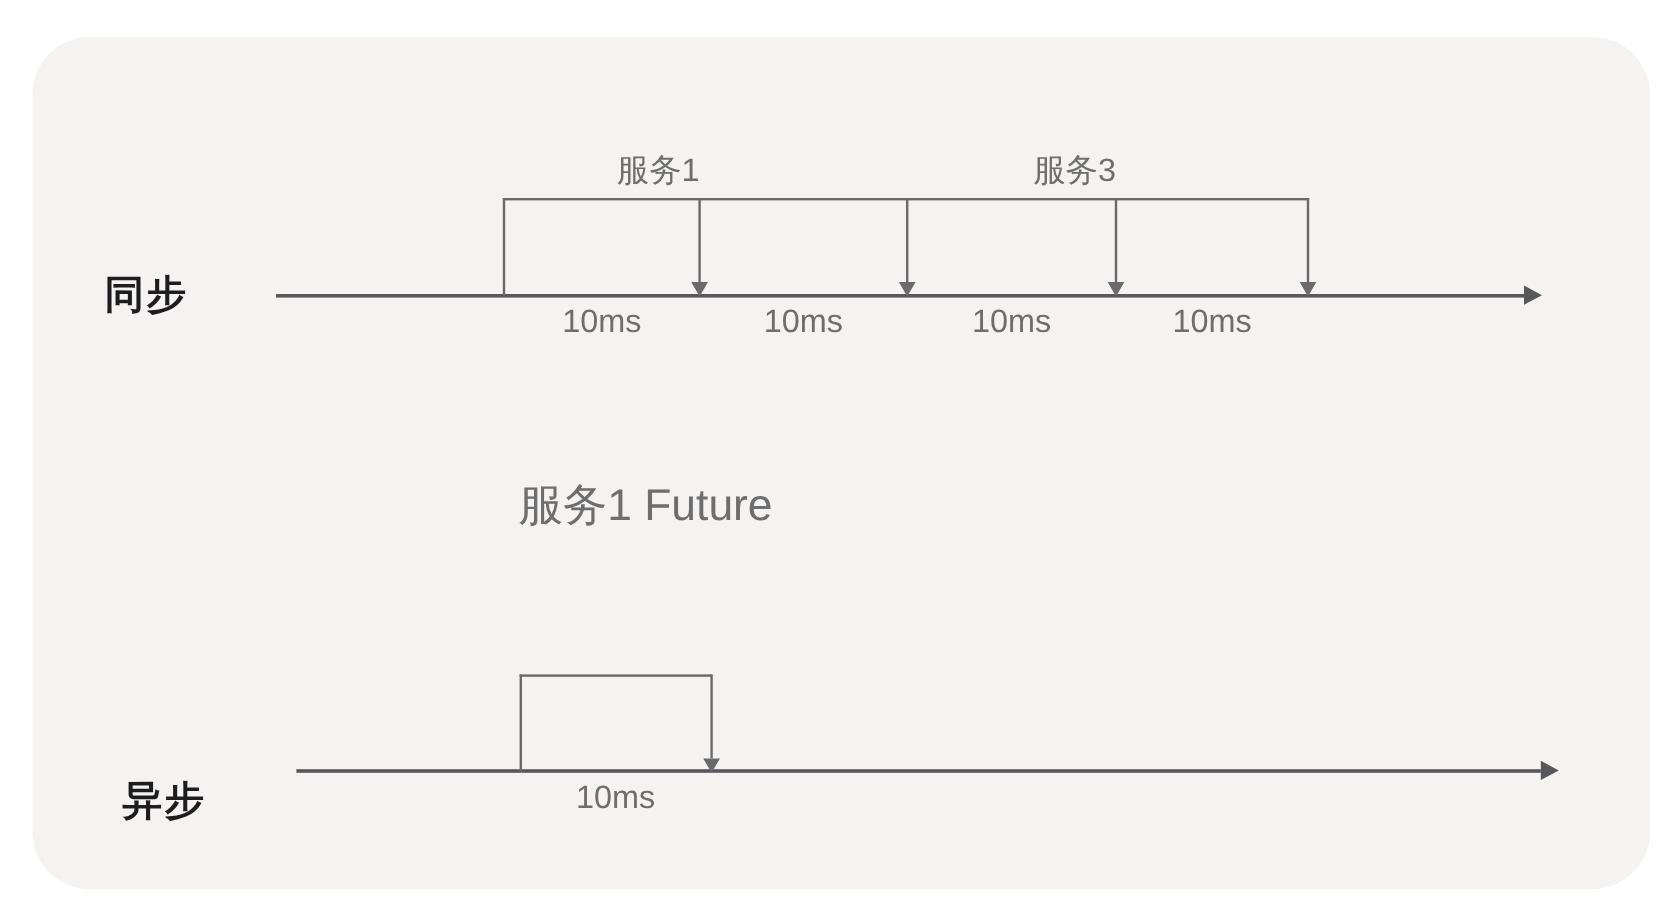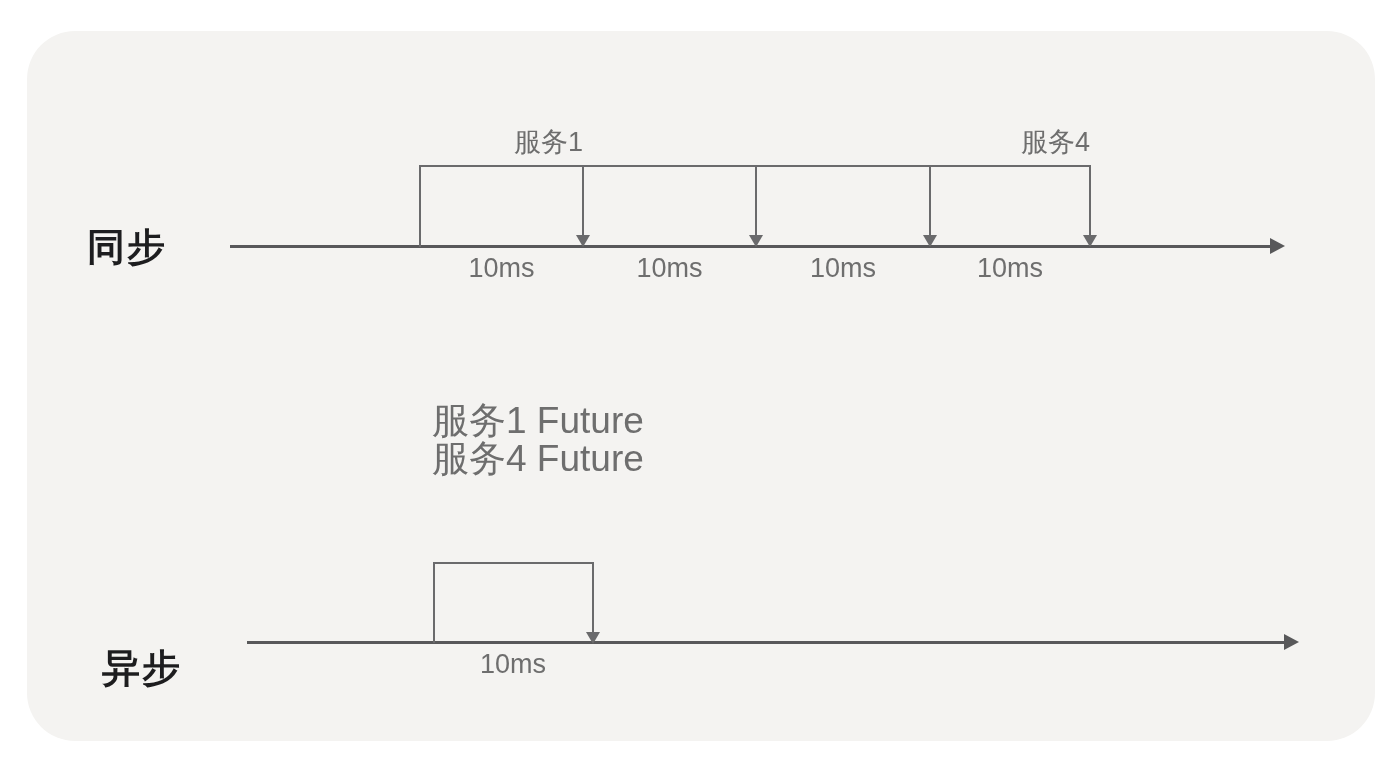--- a/index.html
+++ b/index.html
@@ -24,21 +24,21 @@
     left: 27px;
     top: 31px;
     width: 1348px;
     height: 710px;
     background: var(--card-bg, #f4f3f1);
     border-radius: 48px;
   }
 
   .row-title {
     position: absolute;
-    font-size: 38px;
+    font-size: 33px;
     line-height: 42px;
     font-weight: 700;
     color: var(--text-dark, #1d1d1f);
     letter-spacing: 2px;
     white-space: nowrap;
     font-family: Liberation Serif, serif;
   }
   .sync-title  { left: 60px;  top: 195px; }
   .async-title { left: 75px;  top: 616px; }
 
@@ -179,44 +179,43 @@
 
     <div class="seg seg2">
       <div class="down-arrow">
         <div class="arrow-shaft"></div>
         <div class="arrow-head"></div>
       </div>
       <div class="dur">10ms</div>
     </div>
 
     <div class="seg seg3">
+      <div class="svc">服务3</div>
       <div class="down-arrow">
         <div class="arrow-shaft"></div>
         <div class="arrow-head"></div>
       </div>
       <div class="dur">10ms</div>
     </div>
 
     <div class="seg seg4">
-      <div class="svc">服务4</div>
       <div class="down-arrow">
         <div class="arrow-shaft"></div>
         <div class="arrow-head"></div>
       </div>
       <div class="dur">10ms</div>
     </div>
 
     <div class="row-title async-title">异步</div>
 
     <div class="timeline async-timeline"></div>
     <div class="arrowhead-right async-arrowhead"></div>
 
     <div class="future-labels">
       <div class="future-line">服务1 Future</div>
-      <div class="future-line">服务4 Future</div>
     </div>
 
     <div class="topline async-topline"></div>
     <div class="vline async-startline"></div>
 
     <div class="down-arrow async-down-arrow">
       <div class="arrow-shaft"></div>
       <div class="arrow-head"></div>
     </div>
 

